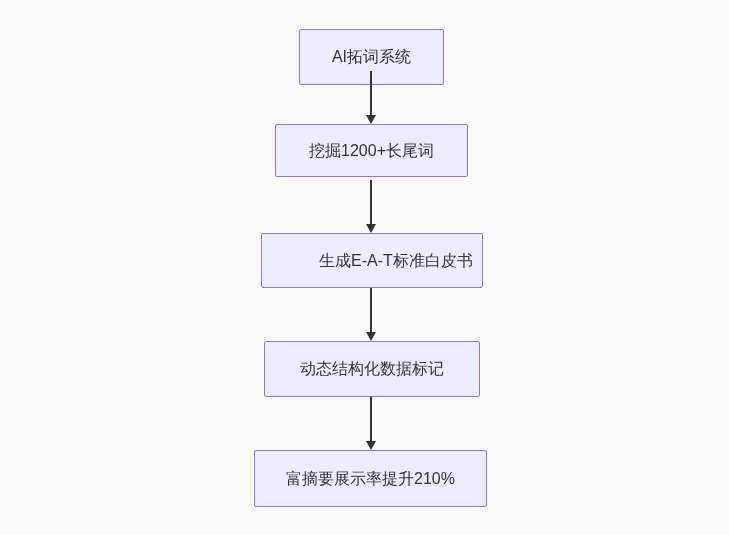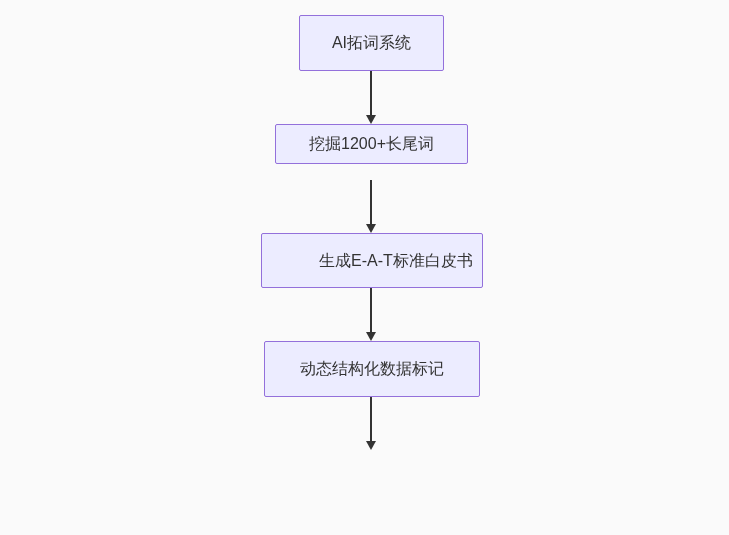--- a/index.html
+++ b/index.html
@@ -49,42 +49,45 @@
     border-left: 5px solid transparent;
     border-right: 5px solid transparent;
     border-top: 9px solid #333333;
   }
 </style>
 </head>
 <body>
 
 <div class="canvas">
 
-  <div class="node" style="left:299px; top:15px; width:145px; height:56px;">
+  <div class="node" style="left:299px; top:29px; width:145px; height:56px;">
     <span class="node-label">AI拓词系统</span>
   </div>
 
   <div class="edge-line" style="left:370px; top:71px; height:45px;"></div>
   <div class="edge-arrowhead" style="left:366px; top:115px;"></div>
 
-  <div class="node" style="left:275px; top:124px; width:193px; height:40px;">
+  <div class="node" style="left:275px; top:124px; width:193px; height:53px;">
     <span class="node-label">挖掘1200+长尾词</span>
   </div>
 
   <div class="edge-line" style="left:370px; top:180px; height:44px;"></div>
   <div class="edge-arrowhead" style="left:366px; top:224px;"></div>
 
   <div class="node" style="left:261px; top:233px; width:222px; height:55px;padding-left:48px;">
     <span class="node-label">生成E-A-T标准白皮书</span>
   </div>
 
   <div class="edge-line" style="left:370px; top:288px; height:44px;"></div>
   <div class="edge-arrowhead" style="left:366px; top:332px;"></div>
 
   <div class="node" style="left:264px; top:341px; width:216px; height:56px;justify-content:center;">
     <span class="node-label">动态结构化数据标记</span>
   </div>
 
   <div class="edge-line" style="left:370px; top:397px; height:44px;"></div>
   <div class="edge-arrowhead" style="left:366px; top:441px;"></div>
 
+  <div class="node" style="left:254px; top:450px; width:233px; height:57px;">
+    <span class="node-label">富摘要展示率提升210%</span>
+  </div>
 
 </div>
 
 </body></html>

